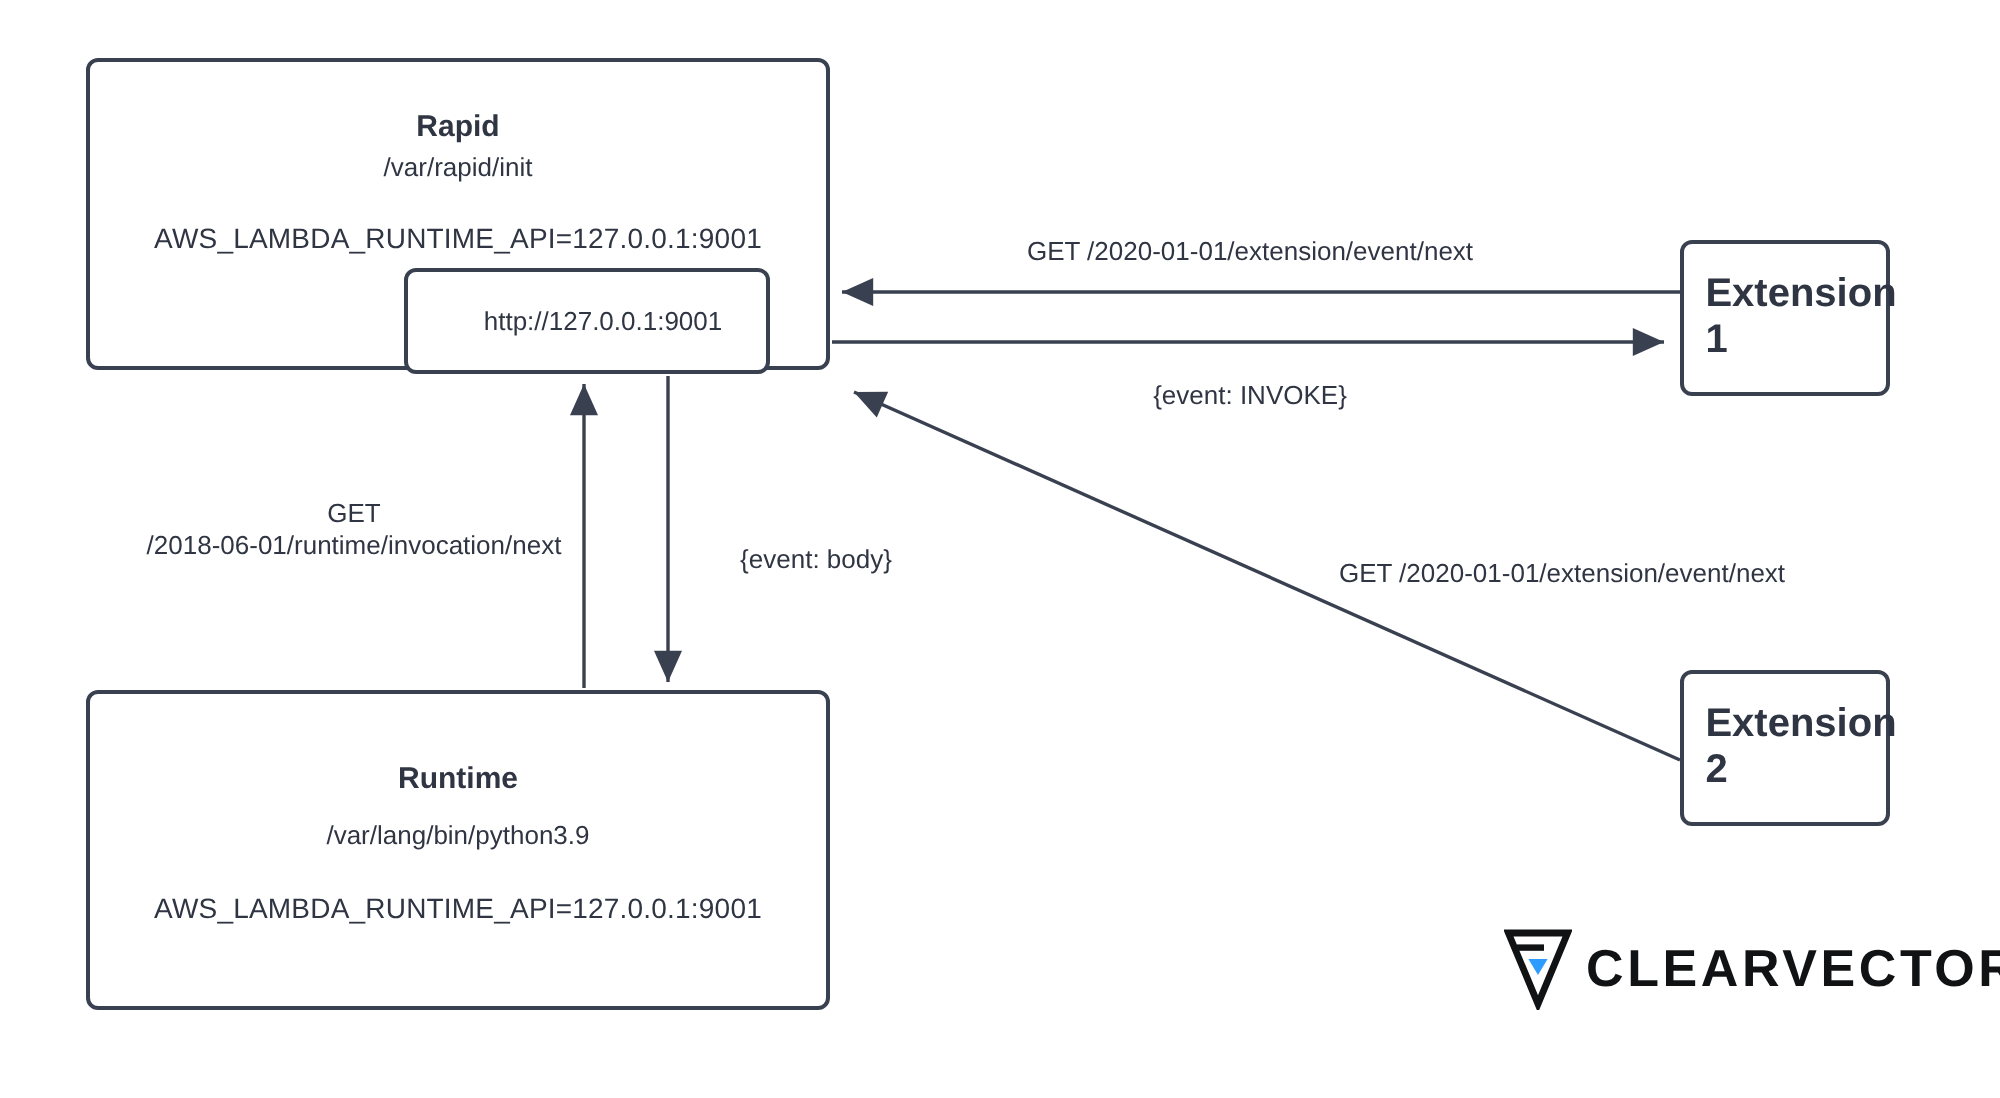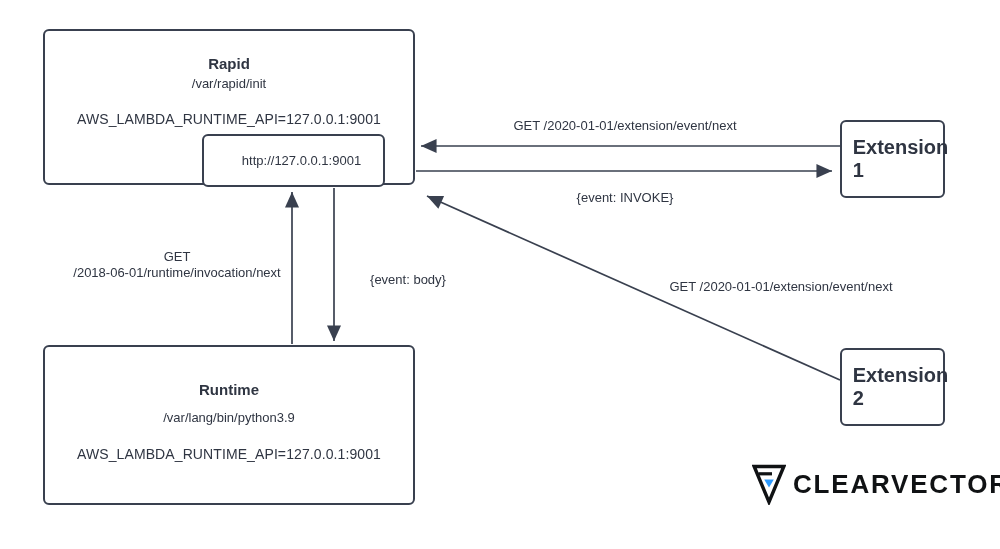--- a/index.html
+++ b/index.html
@@ -28,21 +28,21 @@
     color:var(--ink);
     padding-left:16px;
   }
   .node--rapid   {left:43px;  top:29px;  width:372px; height:156px; z-index:2;}
   .node--endpoint{left:202px; top:134px; width:183px; height:53px;  z-index:4;
                   display:flex;align-items:center;justify-content:center;}
   .node--runtime {left:43px;  top:345px; width:372px; height:160px; z-index:2;}
   .node--ext     {left:840px; width:105px; height:78px; z-index:2;
                   display:flex;align-items:center;justify-content:center;}
   .node--ext1{top:120px;}
-  .node--ext2{top:348px;}
+  .node--ext2{top:335px;}
   .node-title{
     position:absolute;left:0;width:100%;text-align:center;
     font-size:15px;font-weight:700;color:var(--ink);
   }
   .node-sub{
     position:absolute;left:0;width:100%;text-align:center;
     font-size:13px;color:var(--ink);
   }
   .node-env{
     position:absolute;left:0;width:100%;text-align:center;

